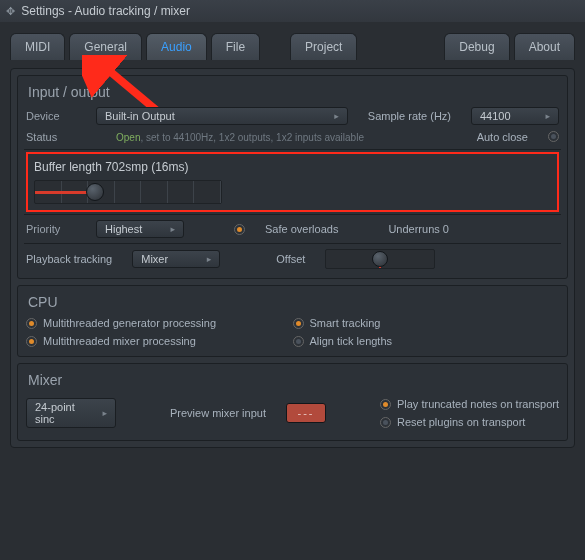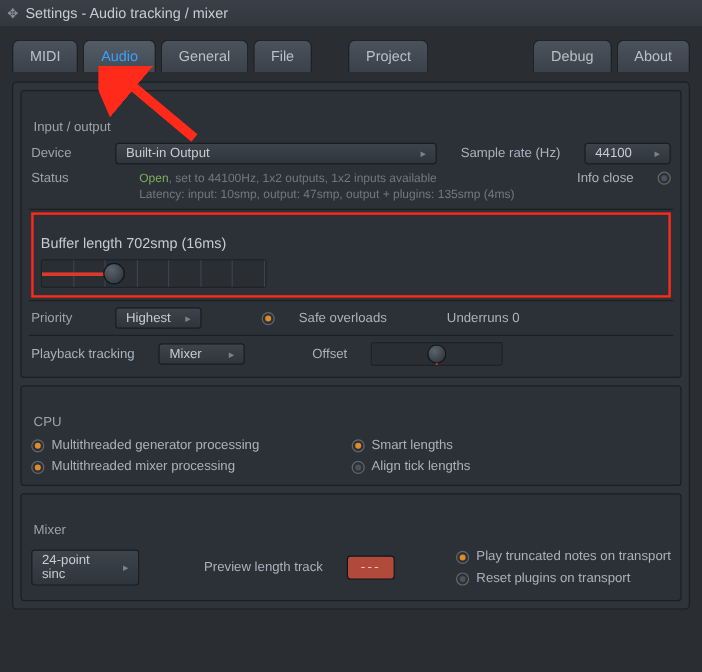--- a/index.html
+++ b/index.html
@@ -6,35 +6,35 @@
   body { background: #2a2e33; width: 585px; height: 560px; color: #a8b2bd; font-size: 11px; overflow: hidden; }
   .titlebar { height: 22px; background: linear-gradient(#3a4048,#32373e); display: flex; align-items: center; padding: 0 6px; color: #c6ccd2; font-size: 12px; }
   .titlebar .move-icon { margin-right: 6px; color: #8a939c; font-size: 11px; }
   .tabs { display: flex; gap: 4px; padding: 6px 10px 0 10px; background: #2a2e33; align-items: flex-end; height: 38px; }
   .tab { background: linear-gradient(#4a525c,#3b424a); padding: 6px 14px; border-radius: 6px 6px 0 0; color: #b8c0c8; cursor: pointer; font-size: 12px; border: 1px solid #1e2226; border-bottom: 0; }
   .tab.active { color: #3aa0ff; background: linear-gradient(#535c66,#434a52); }
   .spacer { flex: 1; }
   .content { padding: 8px 10px 10px 10px; }
   .panel { border: 1px solid #1b1f23; border-radius: 4px; background: #2f343a; }
   .group { border: 1px solid #1b1f23; border-radius: 3px; margin: 6px; padding: 6px 8px; background: #2c3137; }
-  .group-title { color: #9aa3ad; font-size: 11px; padding: 2px 0 4px 2px; margin-top: 16px; }
+  .group-title { color: #9aa3ad; font-size: 14px; padding: 2px 0 4px 2px; }
   .row { display: flex; align-items: center; gap: 20px; padding: 3px 0; }
   .label { color: #9aa3ad; min-width: 50px; }
   .combo { background: linear-gradient(#3c434b,#2f353c); border: 1px solid #1a1e22; border-radius: 3px; padding: 2px 8px; display: flex; align-items: center; color: #c6ccd2; font-size: 11px; position: relative; }
   .combo .chev { margin-left: auto; padding-left: 8px; color: #7a838c; font-size: 9px; }
   .combo.wide { flex: 1; max-width: 290px; }
   .combo.med { width: 90px; }
-  .combo.sm { width: 72px; }
+  .combo.sm { width: 88px; }
   .status-text { font-size: 10px; line-height: 13px; color: #6f7881; margin-left: 20px; }
   .status-text .open { color: #7fae5f; }
   .radio { width: 11px; height: 11px; border-radius: 50%; border: 1px solid #666; display: inline-flex; align-items: center; justify-content: center; }
   .radio.on::after { content: ""; width: 5px; height: 5px; border-radius: 50%; background: #e08b2b; }
   .radio.off::after { content: ""; width: 5px; height: 5px; border-radius: 50%; background: #4a525c; }
   .highlight { border: 2px solid #ff2a1a; padding: 4px 6px 6px 6px; }
-  .buf-title { color: #c6ccd2; font-size: 12px; padding: 2px 0 6px 0; margin-top: 11px; }
+  .buf-title { color: #c6ccd2; font-size: 12px; padding: 2px 0 6px 0; }
   .slider { position: relative; height: 24px; width: 188px; background: #2a2e33; border: 1px solid #1e2226; border-radius: 2px; }
   .slider .ticks { position: absolute; inset: 0; display: flex; }
   .slider .ticks span { flex: 1; border-right: 1px solid #3d434a; }
   .slider .track-red { position: absolute; top: 10px; height: 3px; background: #d93b2b; }
   .slider .knob { position: absolute; top: 2px; width: 18px; height: 18px; border-radius: 50%; background: radial-gradient(circle at 35% 30%, #5a636d, #2a2e33); border: 1px solid #12161a; transform: translateX(-9px); }
   .mini-slider { position: relative; height: 20px; width: 110px; background: #2a2e33; border: 1px solid #1e2226; border-radius: 2px; }
   .mini-slider .knob { position: absolute; top: 1px; width: 16px; height: 16px; border-radius: 50%; background: radial-gradient(circle at 35% 30%, #5a636d, #2a2e33); border: 1px solid #12161a; left: 50%; transform: translateX(-8px); }
   .mini-slider .red-tick { position: absolute; top: 2px; height: 16px; width: 2px; left: 50%; background: #d93b2b; transform: translateX(-1px); }
   .divider { height: 1px; background: #1b1f23; margin: 2px -2px; }
   .opt { display: flex; align-items: center; gap: 6px; padding: 3px 0; }
@@ -47,22 +47,22 @@
 </head>
 <body>
 
 <div class="titlebar">
   <span class="move-icon">✥</span>
   <span>Settings - Audio tracking / mixer</span>
 </div>
 
 <div class="tabs">
   <div class="tab">MIDI</div>
+  <div class="tab">General</div>
   <div class="tab active">Audio</div>
-  <div class="tab">General</div>
   <div class="tab">File</div>
   <div style="width:22px"></div>
   <div class="tab">Project</div>
   <div class="spacer"></div>
   <div class="tab">Debug</div>
   <div class="tab">About</div>
 </div>
 
 <svg class="arrow" width="90" height="70">
   <defs>
@@ -89,23 +89,22 @@
         <div class="combo sm">
           <span>44100</span>
           <span class="chev">▸</span>
         </div>
       </div>
 
       <div class="row" style="align-items:flex-start">
         <span class="label">Status</span>
         <div class="status-text">
           <span class="open">Open</span><span>, set to 44100Hz, 1x2 outputs, 1x2 inputs available</span><br>
-          <span>Latency: input: 10smp, output: 47smp, output + plugins: 135smp (4ms)</span>
-        </div>
-        <span class="right">Info close</span>
+        </div>
+        <span class="right">Auto close</span>
         <span class="radio off"></span>
       </div>
 
       <div class="divider"></div>
 
       <div class="highlight">
         <div class="buf-title">Buffer length 702smp (16ms)</div>
         <div class="slider">
           <div class="ticks">
               <span></span>
@@ -162,39 +161,39 @@
               <span>Multithreaded generator processing</span>
             </div>
           <div class="opt">
               <span class="radio on"></span>
               <span>Multithreaded mixer processing</span>
             </div>
         </div>
         <div class="col">
           <div class="opt">
               <span class="radio on"></span>
-              <span>Smart lengths</span>
+              <span>Smart tracking</span>
             </div>
           <div class="opt">
               <span class="radio off"></span>
               <span>Align tick lengths</span>
             </div>
         </div>
       </div>
     </div>
 
     <div class="group">
       <div class="group-title">Mixer</div>
       <div class="row">
         <div class="combo med">
           <span>24-point sinc</span>
           <span class="chev">▸</span>
         </div>
         <span style="width:14px"></span>
-        <span>Preview length track</span>
+        <span>Preview mixer input</span>
         <span class="pill-btn">---</span>
         <div class="col right" style="flex:0 0 auto">
           <div class="opt">
               <span class="radio on"></span>
               <span>Play truncated notes on transport</span>
             </div>
           <div class="opt">
               <span class="radio off"></span>
               <span>Reset plugins on transport</span>
             </div>

